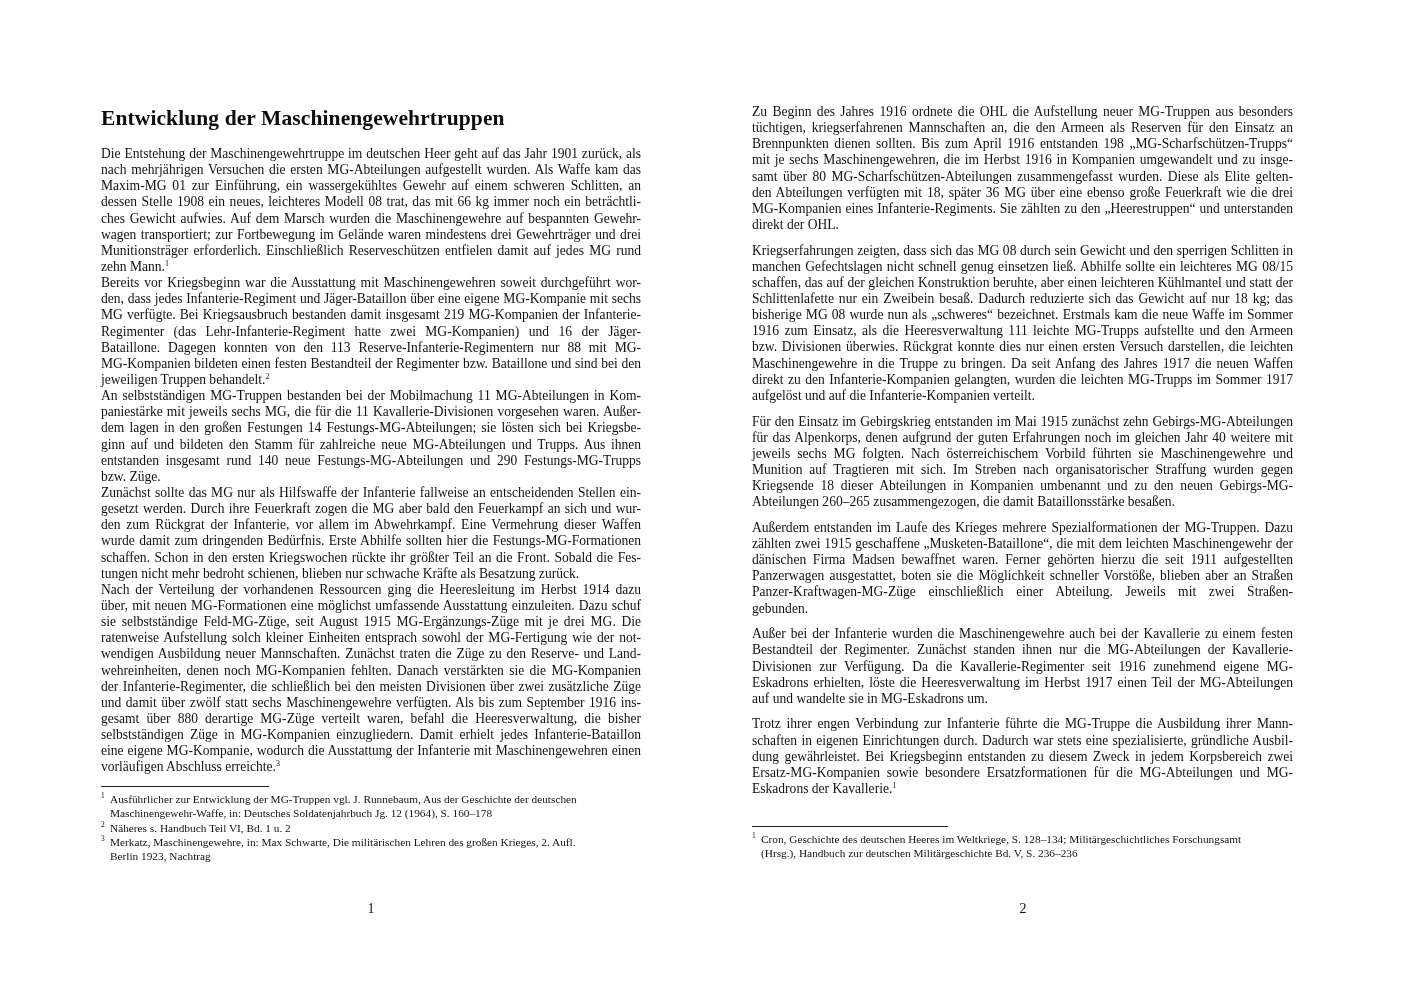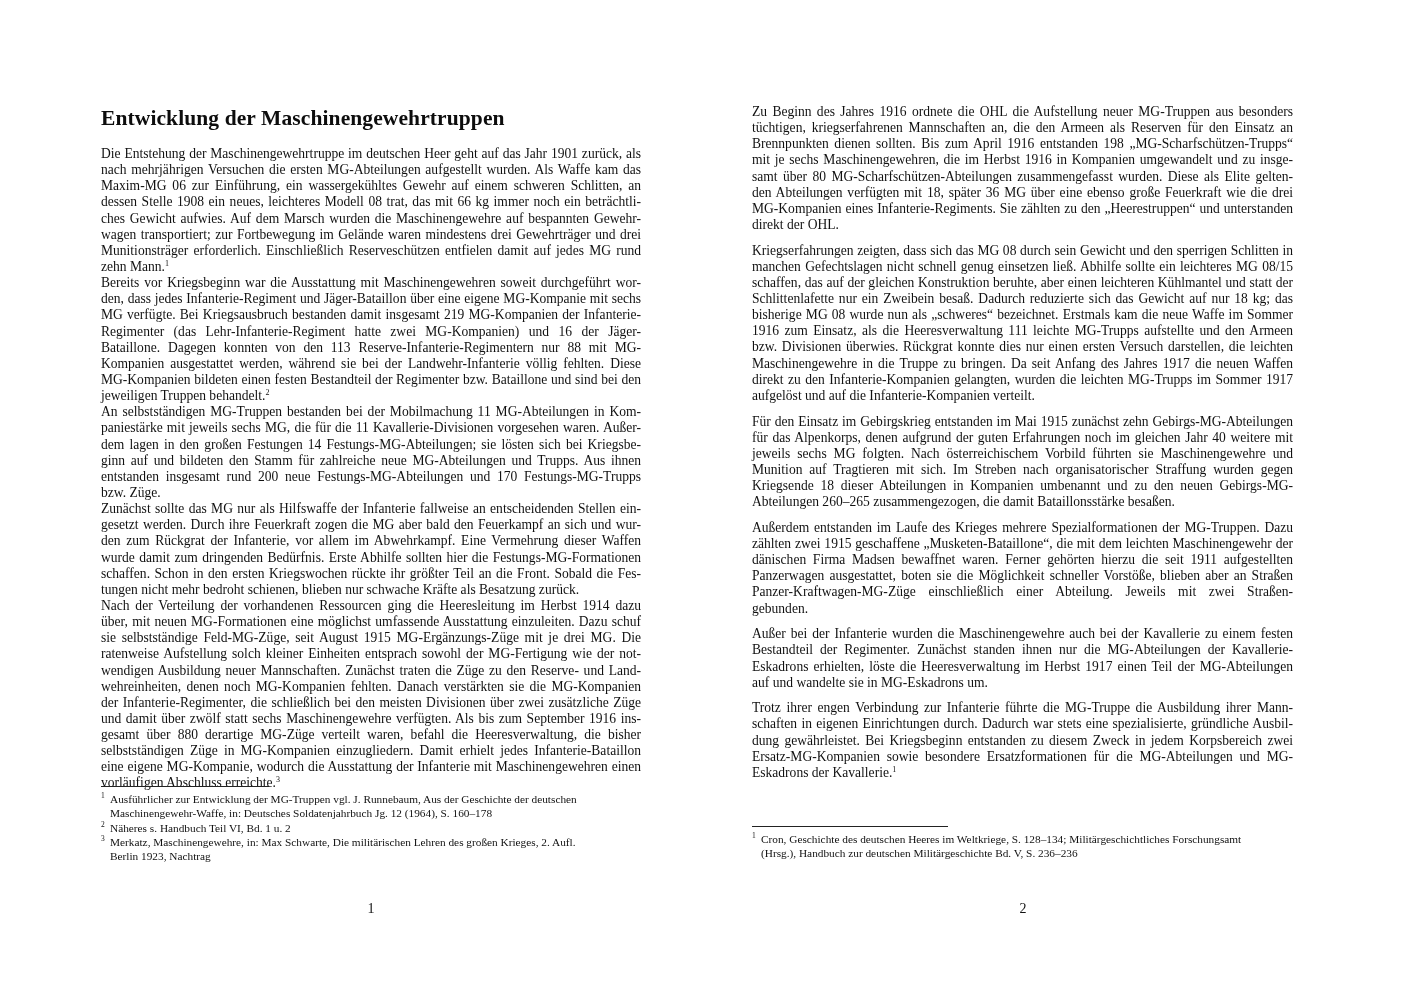--- a/index.html
+++ b/index.html
@@ -103,43 +103,42 @@
 </style>
 </head>
 <body>
 
 <div class="page" id="page-1">
   <h1 class="title">Entwicklung der Maschinengewehrtruppen</h1>
   <div class="body-block" id="p1-body">
       <p class="para">
         <span class="line"><span>Die Entstehung der Maschinengewehrtruppe im deutschen Heer geht auf das Jahr 1901 zurück, als</span></span>
         <span class="line"><span>nach mehrjährigen Versuchen die ersten MG-Abteilungen aufgestellt wurden. Als Waffe kam das</span></span>
-        <span class="line"><span>Maxim-MG 06 zur Einführung, ein wassergekühltes Gewehr auf einem schweren Schlitten, an</span></span>
+        <span class="line"><span>Maxim-MG 01 zur Einführung, ein wassergekühltes Gewehr auf einem schweren Schlitten, an</span></span>
         <span class="line"><span>dessen Stelle 1908 ein neues, leichteres Modell 08 trat, das mit 66 kg immer noch ein beträchtli-</span></span>
         <span class="line"><span>ches Gewicht aufwies. Auf dem Marsch wurden die Maschinengewehre auf bespannten Gewehr-</span></span>
         <span class="line"><span>wagen transportiert; zur Fortbewegung im Gelände waren mindestens drei Gewehrträger und drei</span></span>
         <span class="line"><span>Munitionsträger erforderlich. Einschließlich Reserveschützen entfielen damit auf jedes MG rund</span></span>
         <span class="line last"><span>zehn Mann.</span><sup class="fn">1</sup></span>
       </p>
       <p class="para">
         <span class="line"><span>Bereits vor Kriegsbeginn war die Ausstattung mit Maschinengewehren soweit durchgeführt wor-</span></span>
         <span class="line"><span>den, dass jedes Infanterie-Regiment und Jäger-Bataillon über eine eigene MG-Kompanie mit sechs</span></span>
         <span class="line"><span>MG verfügte. Bei Kriegsausbruch bestanden damit insgesamt 219 MG-Kompanien der Infanterie-</span></span>
         <span class="line"><span>Regimenter (das Lehr-Infanterie-Regiment hatte zwei MG-Kompanien) und 16 der Jäger-</span></span>
         <span class="line"><span>Bataillone. Dagegen konnten von den 113 Reserve-Infanterie-Regimentern nur 88 mit MG-</span></span>
-        <span class="line"><span>Kompanien ausgestattet werden, während sie bei der Landwehr-Infanterie völlig fehlten. Diese</span></span>
         <span class="line"><span>MG-Kompanien bildeten einen festen Bestandteil der Regimenter bzw. Bataillone und sind bei den</span></span>
         <span class="line last"><span>jeweiligen Truppen behandelt.</span><sup class="fn">2</sup></span>
       </p>
       <p class="para">
         <span class="line"><span>An selbstständigen MG-Truppen bestanden bei der Mobilmachung 11 MG-Abteilungen in Kom-</span></span>
         <span class="line"><span>paniestärke mit jeweils sechs MG, die für die 11 Kavallerie-Divisionen vorgesehen waren. Außer-</span></span>
         <span class="line"><span>dem lagen in den großen Festungen 14 Festungs-MG-Abteilungen; sie lösten sich bei Kriegsbe-</span></span>
         <span class="line"><span>ginn auf und bildeten den Stamm für zahlreiche neue MG-Abteilungen und Trupps. Aus ihnen</span></span>
-        <span class="line"><span>entstanden insgesamt rund 200 neue Festungs-MG-Abteilungen und 170 Festungs-MG-Trupps</span></span>
+        <span class="line"><span>entstanden insgesamt rund 140 neue Festungs-MG-Abteilungen und 290 Festungs-MG-Trupps</span></span>
         <span class="line last"><span>bzw. Züge.</span></span>
       </p>
       <p class="para">
         <span class="line"><span>Zunächst sollte das MG nur als Hilfswaffe der Infanterie fallweise an entscheidenden Stellen ein-</span></span>
         <span class="line"><span>gesetzt werden. Durch ihre Feuerkraft zogen die MG aber bald den Feuerkampf an sich und wur-</span></span>
         <span class="line"><span>den zum Rückgrat der Infanterie, vor allem im Abwehrkampf. Eine Vermehrung dieser Waffen</span></span>
         <span class="line"><span>wurde damit zum dringenden Bedürfnis. Erste Abhilfe sollten hier die Festungs-MG-Formationen</span></span>
         <span class="line"><span>schaffen. Schon in den ersten Kriegswochen rückte ihr größter Teil an die Front. Sobald die Fes-</span></span>
         <span class="line last"><span>tungen nicht mehr bedroht schienen, blieben nur schwache Kräfte als Besatzung zurück.</span></span>
       </p>
@@ -214,20 +213,21 @@
         <span class="line"><span>Außerdem entstanden im Laufe des Krieges mehrere Spezialformationen der MG-Truppen. Dazu</span></span>
         <span class="line"><span>zählten zwei 1915 geschaffene „Musketen-Bataillone“, die mit dem leichten Maschinengewehr der</span></span>
         <span class="line"><span>dänischen Firma Madsen bewaffnet waren. Ferner gehörten hierzu die seit 1911 aufgestellten</span></span>
         <span class="line"><span>Panzerwagen ausgestattet, boten sie die Möglichkeit schneller Vorstöße, blieben aber an Straßen</span></span>
         <span class="line"><span>Panzer-Kraftwagen-MG-Züge einschließlich einer Abteilung. Jeweils mit zwei Straßen-</span></span>
         <span class="line last"><span>gebunden.</span></span>
       </p>
       <p class="para">
         <span class="line"><span>Außer bei der Infanterie wurden die Maschinengewehre auch bei der Kavallerie zu einem festen</span></span>
         <span class="line"><span>Bestandteil der Regimenter. Zunächst standen ihnen nur die MG-Abteilungen der Kavallerie-</span></span>
+        <span class="line"><span>Divisionen zur Verfügung. Da die Kavallerie-Regimenter seit 1916 zunehmend eigene MG-</span></span>
         <span class="line"><span>Eskadrons erhielten, löste die Heeresverwaltung im Herbst 1917 einen Teil der MG-Abteilungen</span></span>
         <span class="line last"><span>auf und wandelte sie in MG-Eskadrons um.</span></span>
       </p>
       <p class="para">
         <span class="line"><span>Trotz ihrer engen Verbindung zur Infanterie führte die MG-Truppe die Ausbildung ihrer Mann-</span></span>
         <span class="line"><span>schaften in eigenen Einrichtungen durch. Dadurch war stets eine spezialisierte, gründliche Ausbil-</span></span>
         <span class="line"><span>dung gewährleistet. Bei Kriegsbeginn entstanden zu diesem Zweck in jedem Korpsbereich zwei</span></span>
         <span class="line"><span>Ersatz-MG-Kompanien sowie besondere Ersatzformationen für die MG-Abteilungen und MG-</span></span>
         <span class="line last"><span>Eskadrons der Kavallerie.</span><sup class="fn">1</sup></span>
       </p>

